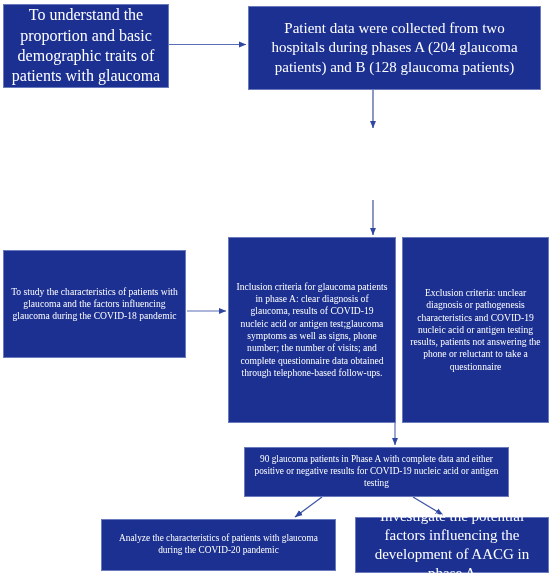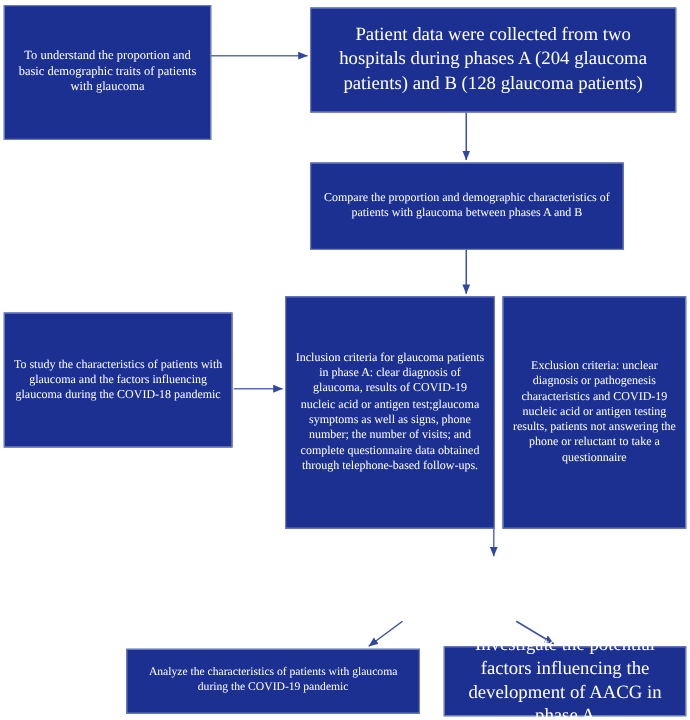--- a/index.html
+++ b/index.html
@@ -39,21 +39,21 @@
     padding: 4px 7px;
     border: 1px solid #6a7bbd;
     z-index: 2;
   }
   .node .txt {
     display: block;
     width: 100%;
     white-space: pre-line;
   }
   
-  #n-aim1     { left: 3px;   top: 4px;   width: 166px; height: 108px;  font-size: 10px; }
+  #n-aim1     { left: 3px;   top: 4px;   width: 166px; height: 84px;  font-size: 16px; }
   #n-collect  { left: 248px; top: 6px;   width: 293px; height: 84px;  font-size: 15px; }
   #n-compare  { left: 248px; top: 130px; width: 251px; height: 70px;  font-size: 9.6px; }
   #n-aim2     { left: 3px;   top: 250px; width: 183px; height: 108px; font-size: 9.6px; }
   #n-incl     { left: 228px; top: 237px; width: 168px; height: 186px; font-size: 9.6px; justify-content: center; }
   #n-excl     { left: 402px; top: 237px; width: 147px; height: 186px; font-size: 9.6px; }
   #n-result   { left: 244px; top: 447px; width: 265px; height: 50px;  font-size: 9.3px; }
   #n-out1     { left: 101px; top: 519px; width: 235px; height: 52px;  font-size: 9.3px; }
   #n-out2     { left: 355px; top: 517px; width: 194px; height: 56px;  font-size: 15px; }
 </style>
 </head>
@@ -84,38 +84,38 @@
   </svg>
 
   <div class="node" id="n-aim1">
     <span class="txt">To understand the proportion and basic demographic traits of patients with glaucoma</span>
   </div>
 
   <div class="node" id="n-collect">
     <span class="txt">Patient data were collected from two hospitals during phases A (204 glaucoma patients) and B (128 glaucoma patients)</span>
   </div>
 
-  <div class="node" id="n-compare">
-    <span class="txt">Compare the proportion and demographic characteristics of patients with glaucoma between phases A and B</span>
-  </div>
 
   <div class="node" id="n-aim2">
     <span class="txt">To study the characteristics of patients with glaucoma and the factors influencing glaucoma during the COVID-18 pandemic</span>
   </div>
 
   <div class="node" id="n-incl">
     <span class="txt">Inclusion criteria for glaucoma patients in phase A: clear diagnosis of glaucoma, results of COVID-19 nucleic acid or antigen test;glaucoma symptoms as well as signs, phone number; the number of visits; and complete questionnaire data obtained through telephone-based follow-ups.</span>
   </div>
 
   <div class="node" id="n-excl">
     <span class="txt">Exclusion criteria: unclear diagnosis or pathogenesis characteristics and COVID-19 nucleic acid or antigen testing results, patients not answering the phone or reluctant to take a questionnaire</span>
   </div>
 
+  <div class="node" id="n-result">
+    <span class="txt">90 glaucoma patients in Phase A with complete data and either positive or negative results for COVID-19 nucleic acid or antigen testing</span>
+  </div>
 
   <div class="node" id="n-out1">
-    <span class="txt">Analyze the characteristics of patients with glaucoma during the COVID-19 pandemic</span>
+    <span class="txt">Analyze the characteristics of patients with glaucoma during the COVID-20 pandemic</span>
   </div>
 
   <div class="node" id="n-out2">
     <span class="txt">Investigate the potential factors influencing the development of AACG in phase A</span>
   </div>
 
 </div>
 
 </body></html>

